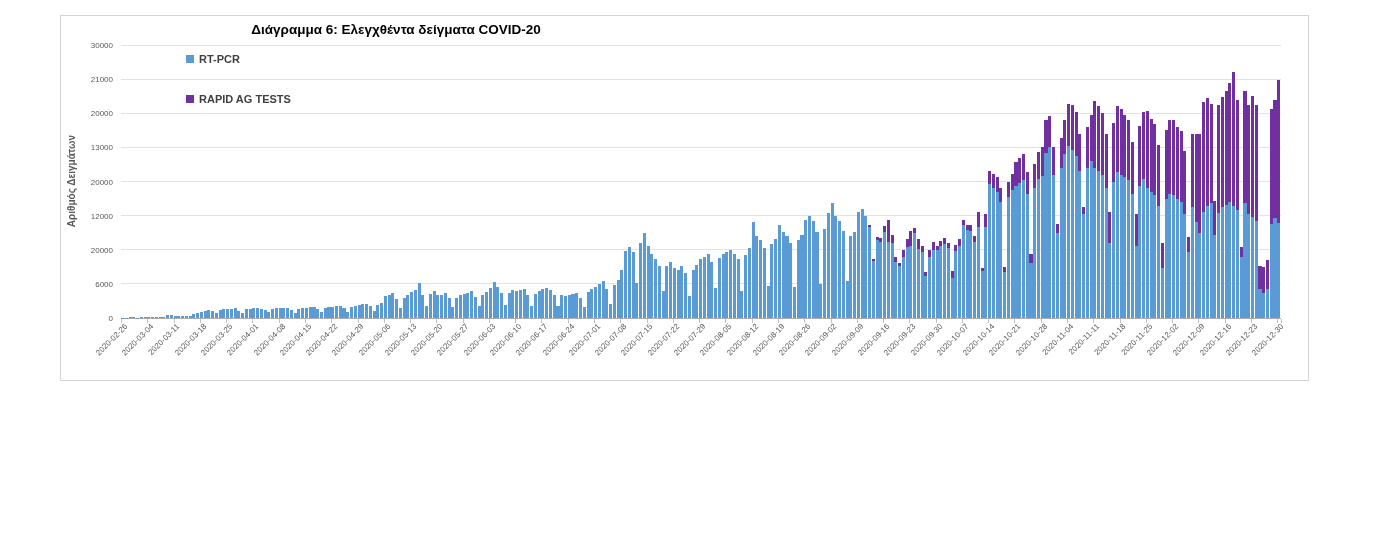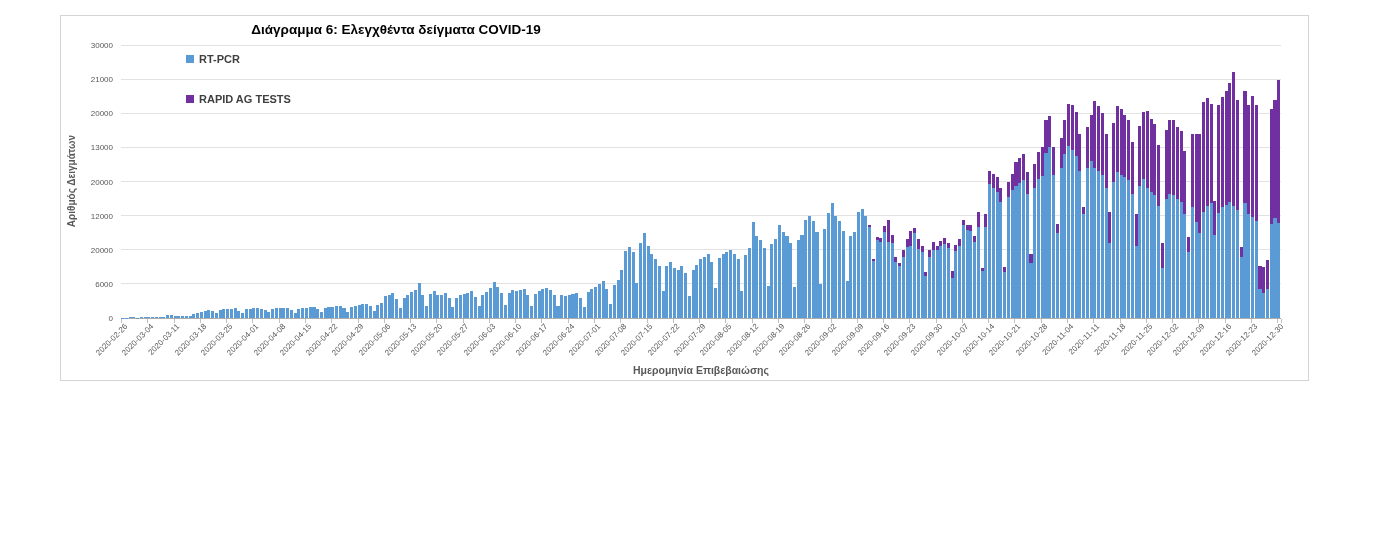--- a/index.html
+++ b/index.html
@@ -20,21 +20,21 @@
   .x-axis-title{position:absolute;left:60px;top:348px;width:1160px;text-align:center;font-size:10.5px;font-weight:bold;color:#595959;}
   .legend{position:absolute;left:65px;top:8px;}
   .legend-item{position:absolute;left:0;display:flex;align-items:center;height:12px;}
   .legend-swatch{width:8px;height:8px;margin-right:5px;flex:0 0 auto;}
   .legend-label{font-size:11px;font-weight:bold;color:#404040;white-space:nowrap;}
 </style>
 </head>
 <body>
 
 <div class="chart-box">
-  <div class="chart-title">Διάγραμμα 6: Ελεγχθέντα δείγματα COVID-19</div>
+  <div class="chart-title">Διάγραμμα 6: Ελεγχθέντα δείγματα COVID-20</div>
 
   <div class="y-axis-title">
     <span>Αριθμός Δειγμάτων</span>
   </div>
 
   <div class="y-axis-labels">
       <span style="top: 269px;">0</span>
       <span style="top: 234.875px;">6000</span>
       <span style="top: 200.75px;">20000</span>
       <span style="top: 166.625px;">12000</span>
@@ -572,14 +572,13 @@
       <span style="left: 989.288px;">2020-12-09</span>
       <div class="x-tick" style="left: 1103.69px;"></div>
       <span style="left: 1015.57px;">2020-12-16</span>
       <div class="x-tick" style="left: 1129.97px;"></div>
       <span style="left: 1041.84px;">2020-12-23</span>
       <div class="x-tick" style="left: 1156.25px;"></div>
       <span style="left: 1068.12px;">2020-12-30</span>
       <div class="x-tick" style="left: 1160px;"></div>
     </div>
 
-  <div class="x-axis-title">Ημερομηνία Επιβεβαιώσης</div>
 </div>
 
 </body></html>

